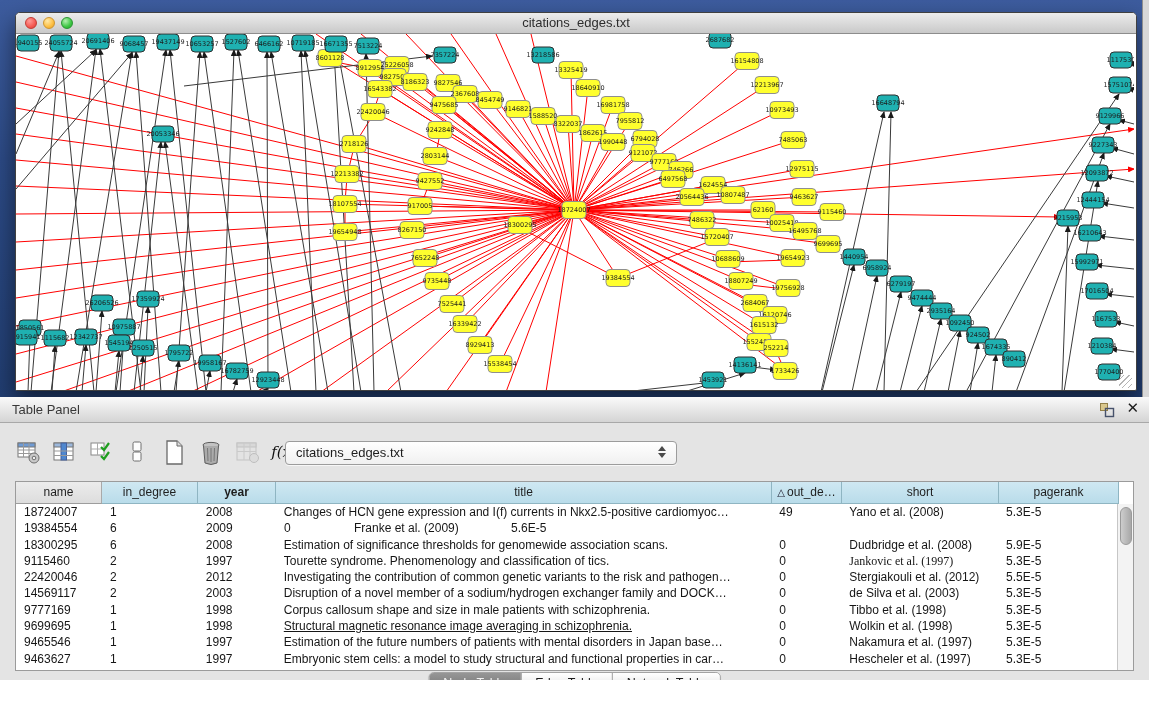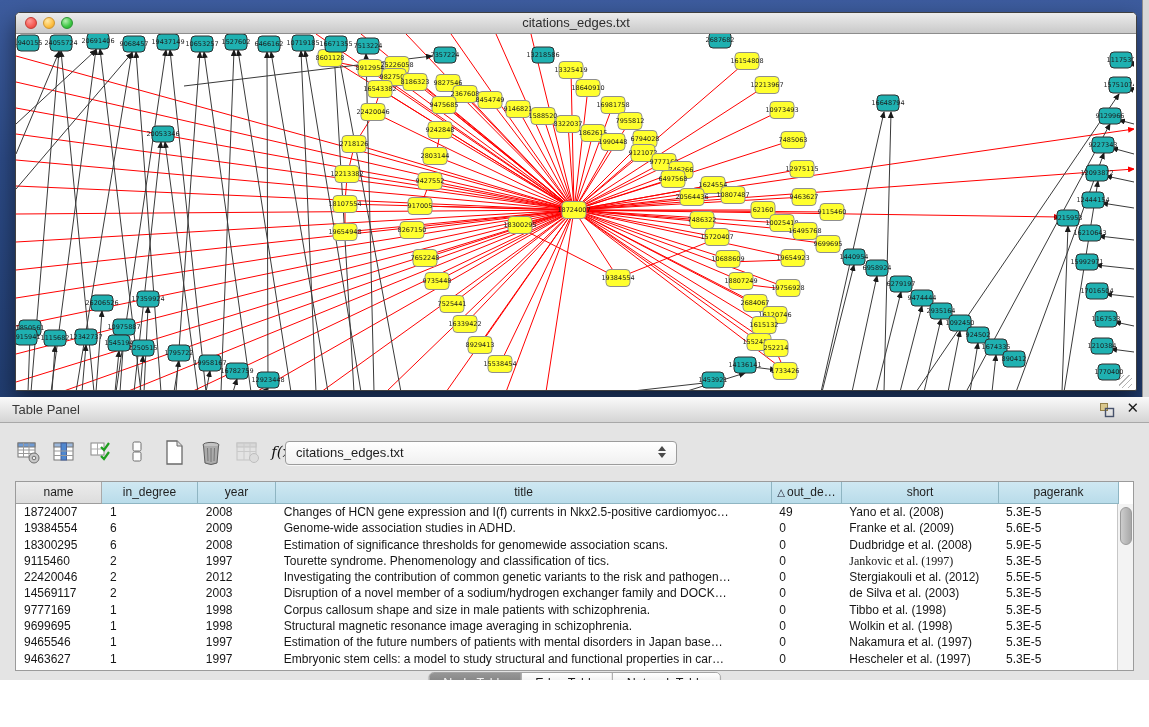--- a/index.html
+++ b/index.html
@@ -625,41 +625,40 @@
       <span class="arrows">
           <b class="up"></b>
           <b class="dn"></b>
         </span>
     </div>
 
     <div class="tablebox">
       <div class="thead" id="thead">
           <div class="th plain" style="width: 86px;">name</div>
           <div class="th" style="width: 96px;">in_degree</div>
-          <div class="th" style="width: 78px;">year</div>
+          <div class="th" style="width: 78px; font-weight: bold;">year</div>
           <div class="th" style="width: 496px;">title</div>
           <div class="th" style="width: 70px;"><span class="sortglyph">△</span>out_de…</div>
           <div class="th" style="width: 157px;">short</div>
           <div class="th" style="width: 120px;">pagerank</div>
         </div>
       <div class="tbody" id="tbody">
           <div class="tr">
             <div class="td" style="width: 86px;">18724007</div>
             <div class="td" style="width: 96px;">1</div>
             <div class="td" style="width: 78px;">2008</div>
             <div class="td" style="width: 496px;">Changes of HCN gene expression and I(f) currents in Nkx2.5-positive cardiomyoc…</div>
             <div class="td" style="width: 70px;">49</div>
             <div class="td" style="width: 157px;">Yano et al. (2008)</div>
             <div class="td" style="width: 120px;">5.3E-5</div>
           </div>
           <div class="tr">
             <div class="td" style="width: 86px;">19384554</div>
             <div class="td" style="width: 96px;">6</div>
             <div class="td" style="width: 78px;">2009</div>
-            <div class="td" style="width: 496px;">Genome-wide association studies in ADHD.</div>
             <div class="td" style="width: 70px;">0</div>
             <div class="td" style="width: 157px;">Franke et al. (2009)</div>
             <div class="td" style="width: 120px;">5.6E-5</div>
           </div>
           <div class="tr">
             <div class="td" style="width: 86px;">18300295</div>
             <div class="td" style="width: 96px;">6</div>
             <div class="td" style="width: 78px;">2008</div>
             <div class="td" style="width: 496px;">Estimation of significance thresholds for genomewide association scans.</div>
             <div class="td" style="width: 70px;">0</div>
@@ -699,21 +698,21 @@
             <div class="td" style="width: 78px;">1998</div>
             <div class="td" style="width: 496px;">Corpus callosum shape and size in male patients with schizophrenia.</div>
             <div class="td" style="width: 70px;">0</div>
             <div class="td" style="width: 157px;">Tibbo et al. (1998)</div>
             <div class="td" style="width: 120px;">5.3E-5</div>
           </div>
           <div class="tr">
             <div class="td" style="width: 86px;">9699695</div>
             <div class="td" style="width: 96px;">1</div>
             <div class="td" style="width: 78px;">1998</div>
-            <div class="td" style="width: 496px;">Structural magnetic resonance image averaging in schizophrenia.</div>
+            <div class="td" style="width: 496px; text-decoration: underline;">Structural magnetic resonance image averaging in schizophrenia.</div>
             <div class="td" style="width: 70px;">0</div>
             <div class="td" style="width: 157px;">Wolkin et al. (1998)</div>
             <div class="td" style="width: 120px;">5.3E-5</div>
           </div>
           <div class="tr">
             <div class="td" style="width: 86px;">9465546</div>
             <div class="td" style="width: 96px;">1</div>
             <div class="td" style="width: 78px;">1997</div>
             <div class="td" style="width: 496px;">Estimation of the future numbers of patients with mental disorders in Japan base…</div>
             <div class="td" style="width: 70px;">0</div>

